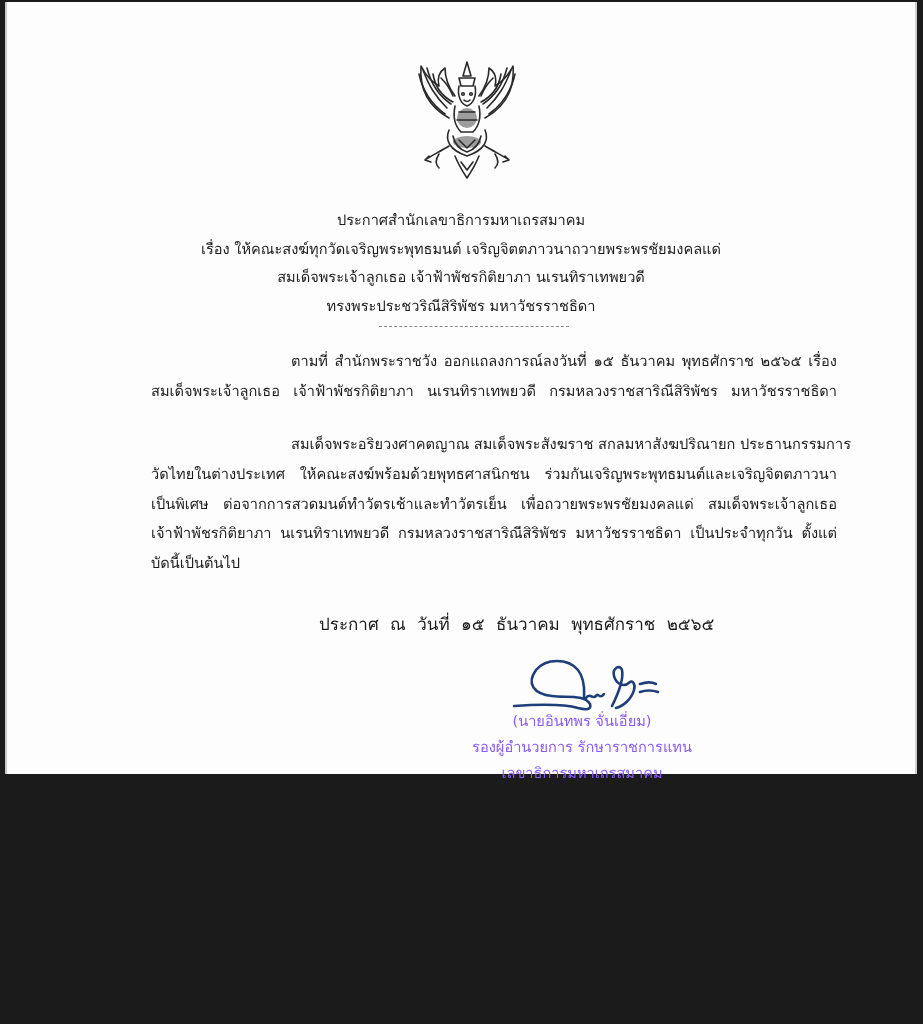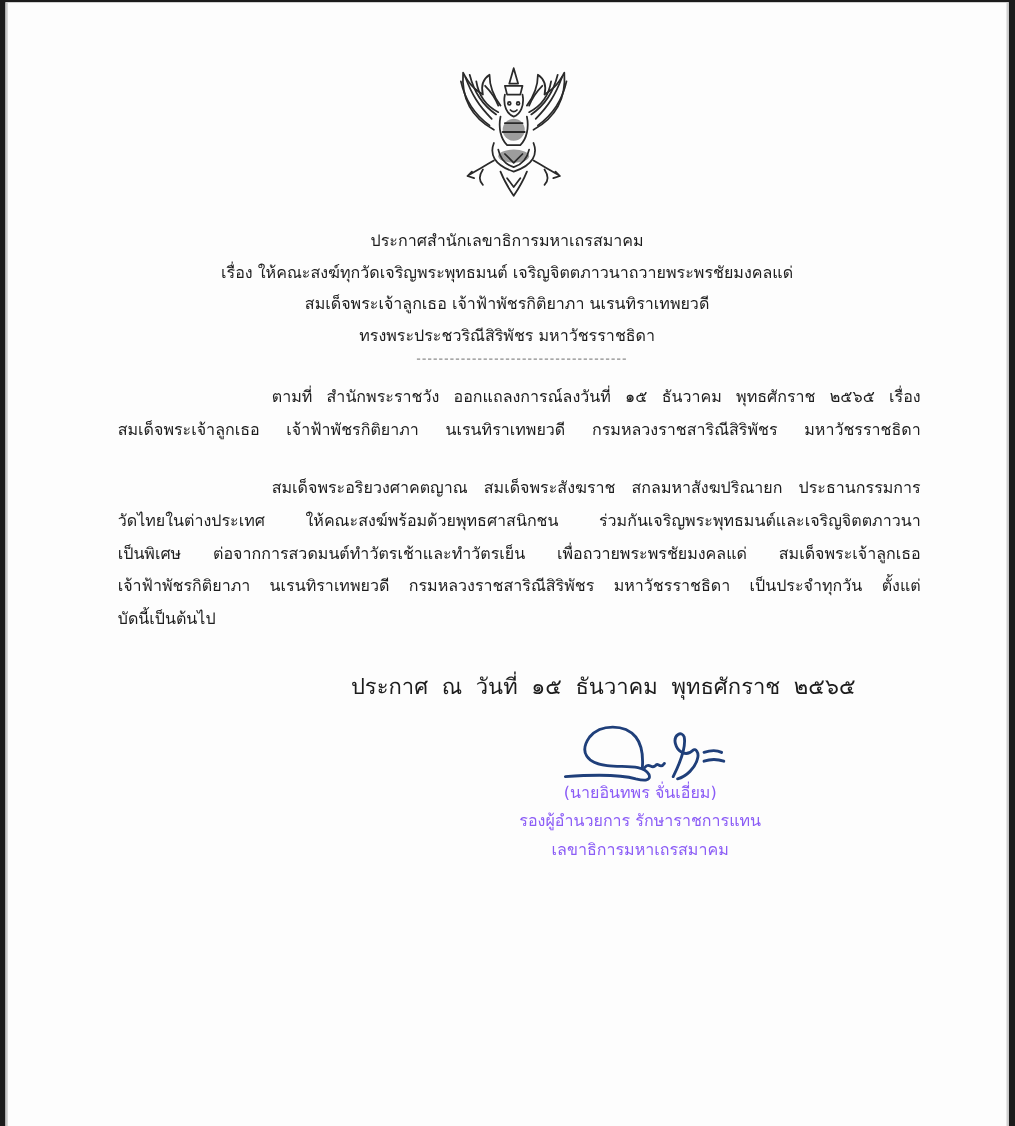--- a/index.html
+++ b/index.html
@@ -12,21 +12,21 @@
     height: 1024px;
     position: relative;
     overflow: hidden;
     font-family: "DejaVu Sans", "Liberation Sans", sans-serif;
   }
   .page {
     position: absolute;
     left: 5px;
     top: 2px;
     width: 912px;
-    height: 1022px;
+    height: 772px;
     background: #fdfdfd;
     border-left: 2px solid #c9c9c9;
     border-right: 2px solid #cfcfcf;
     box-sizing: border-box;
   }
   .emblem {
     position: absolute;
     left: 402px;
     top: 54px;
     width: 116px;
@@ -57,35 +57,36 @@
     width: 730px;
     color: #1c1c1c;
     font-size: 14.6px;
     line-height: 29.8px;
   }
   .para .line {
     white-space: nowrap;
     display: block;
     text-align: justify;
     text-align-last: justify;
+    margin-left: 44px;
   }
   .para .line.last {
     text-align-last: left;
   }
   .para .line.indent {
     padding-left: 140px;
   }
   .p1 { top: 344px; }
   .p2 { top: 427px; }
   .dateline {
     position: absolute;
     left: 312px;
     top: 608px;
     color: #1c1c1c;
-    font-size: 20px;
+    font-size: 17px;
     line-height: 28px;
     white-space: nowrap;
     word-spacing: 6px;
   }
   .signature {
     position: absolute;
     left: 505px;
     top: 652px;
     width: 155px;
     height: 60px;

